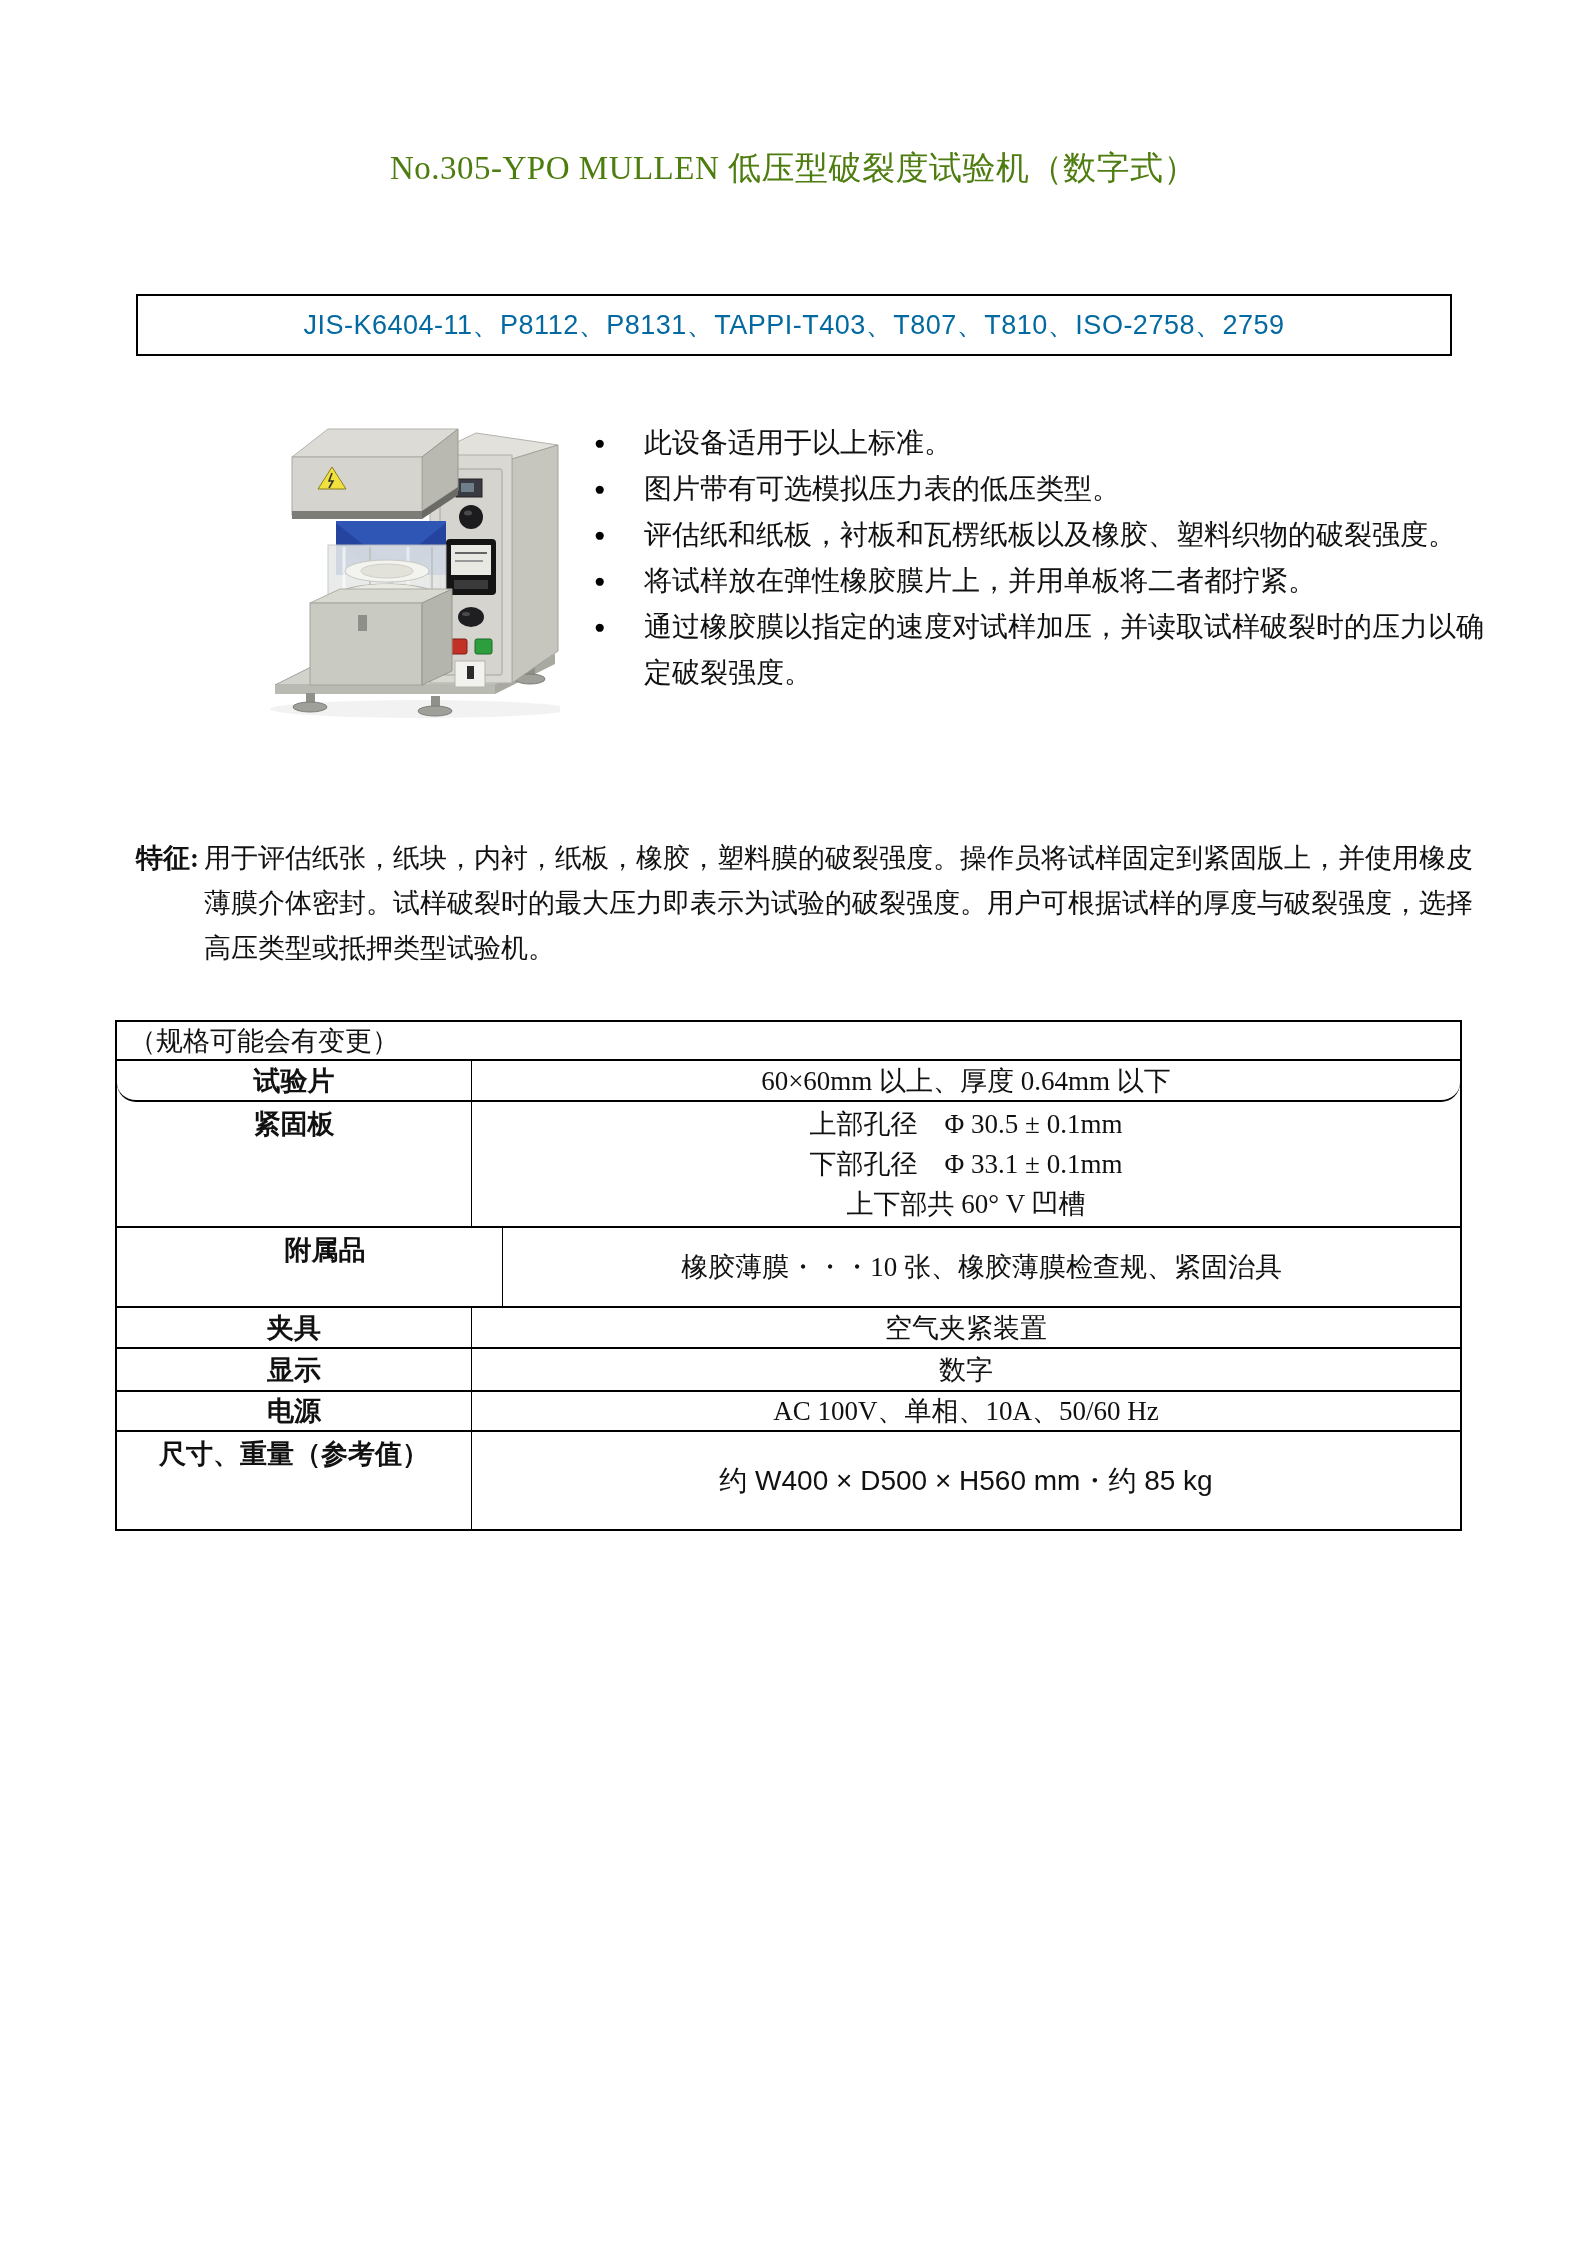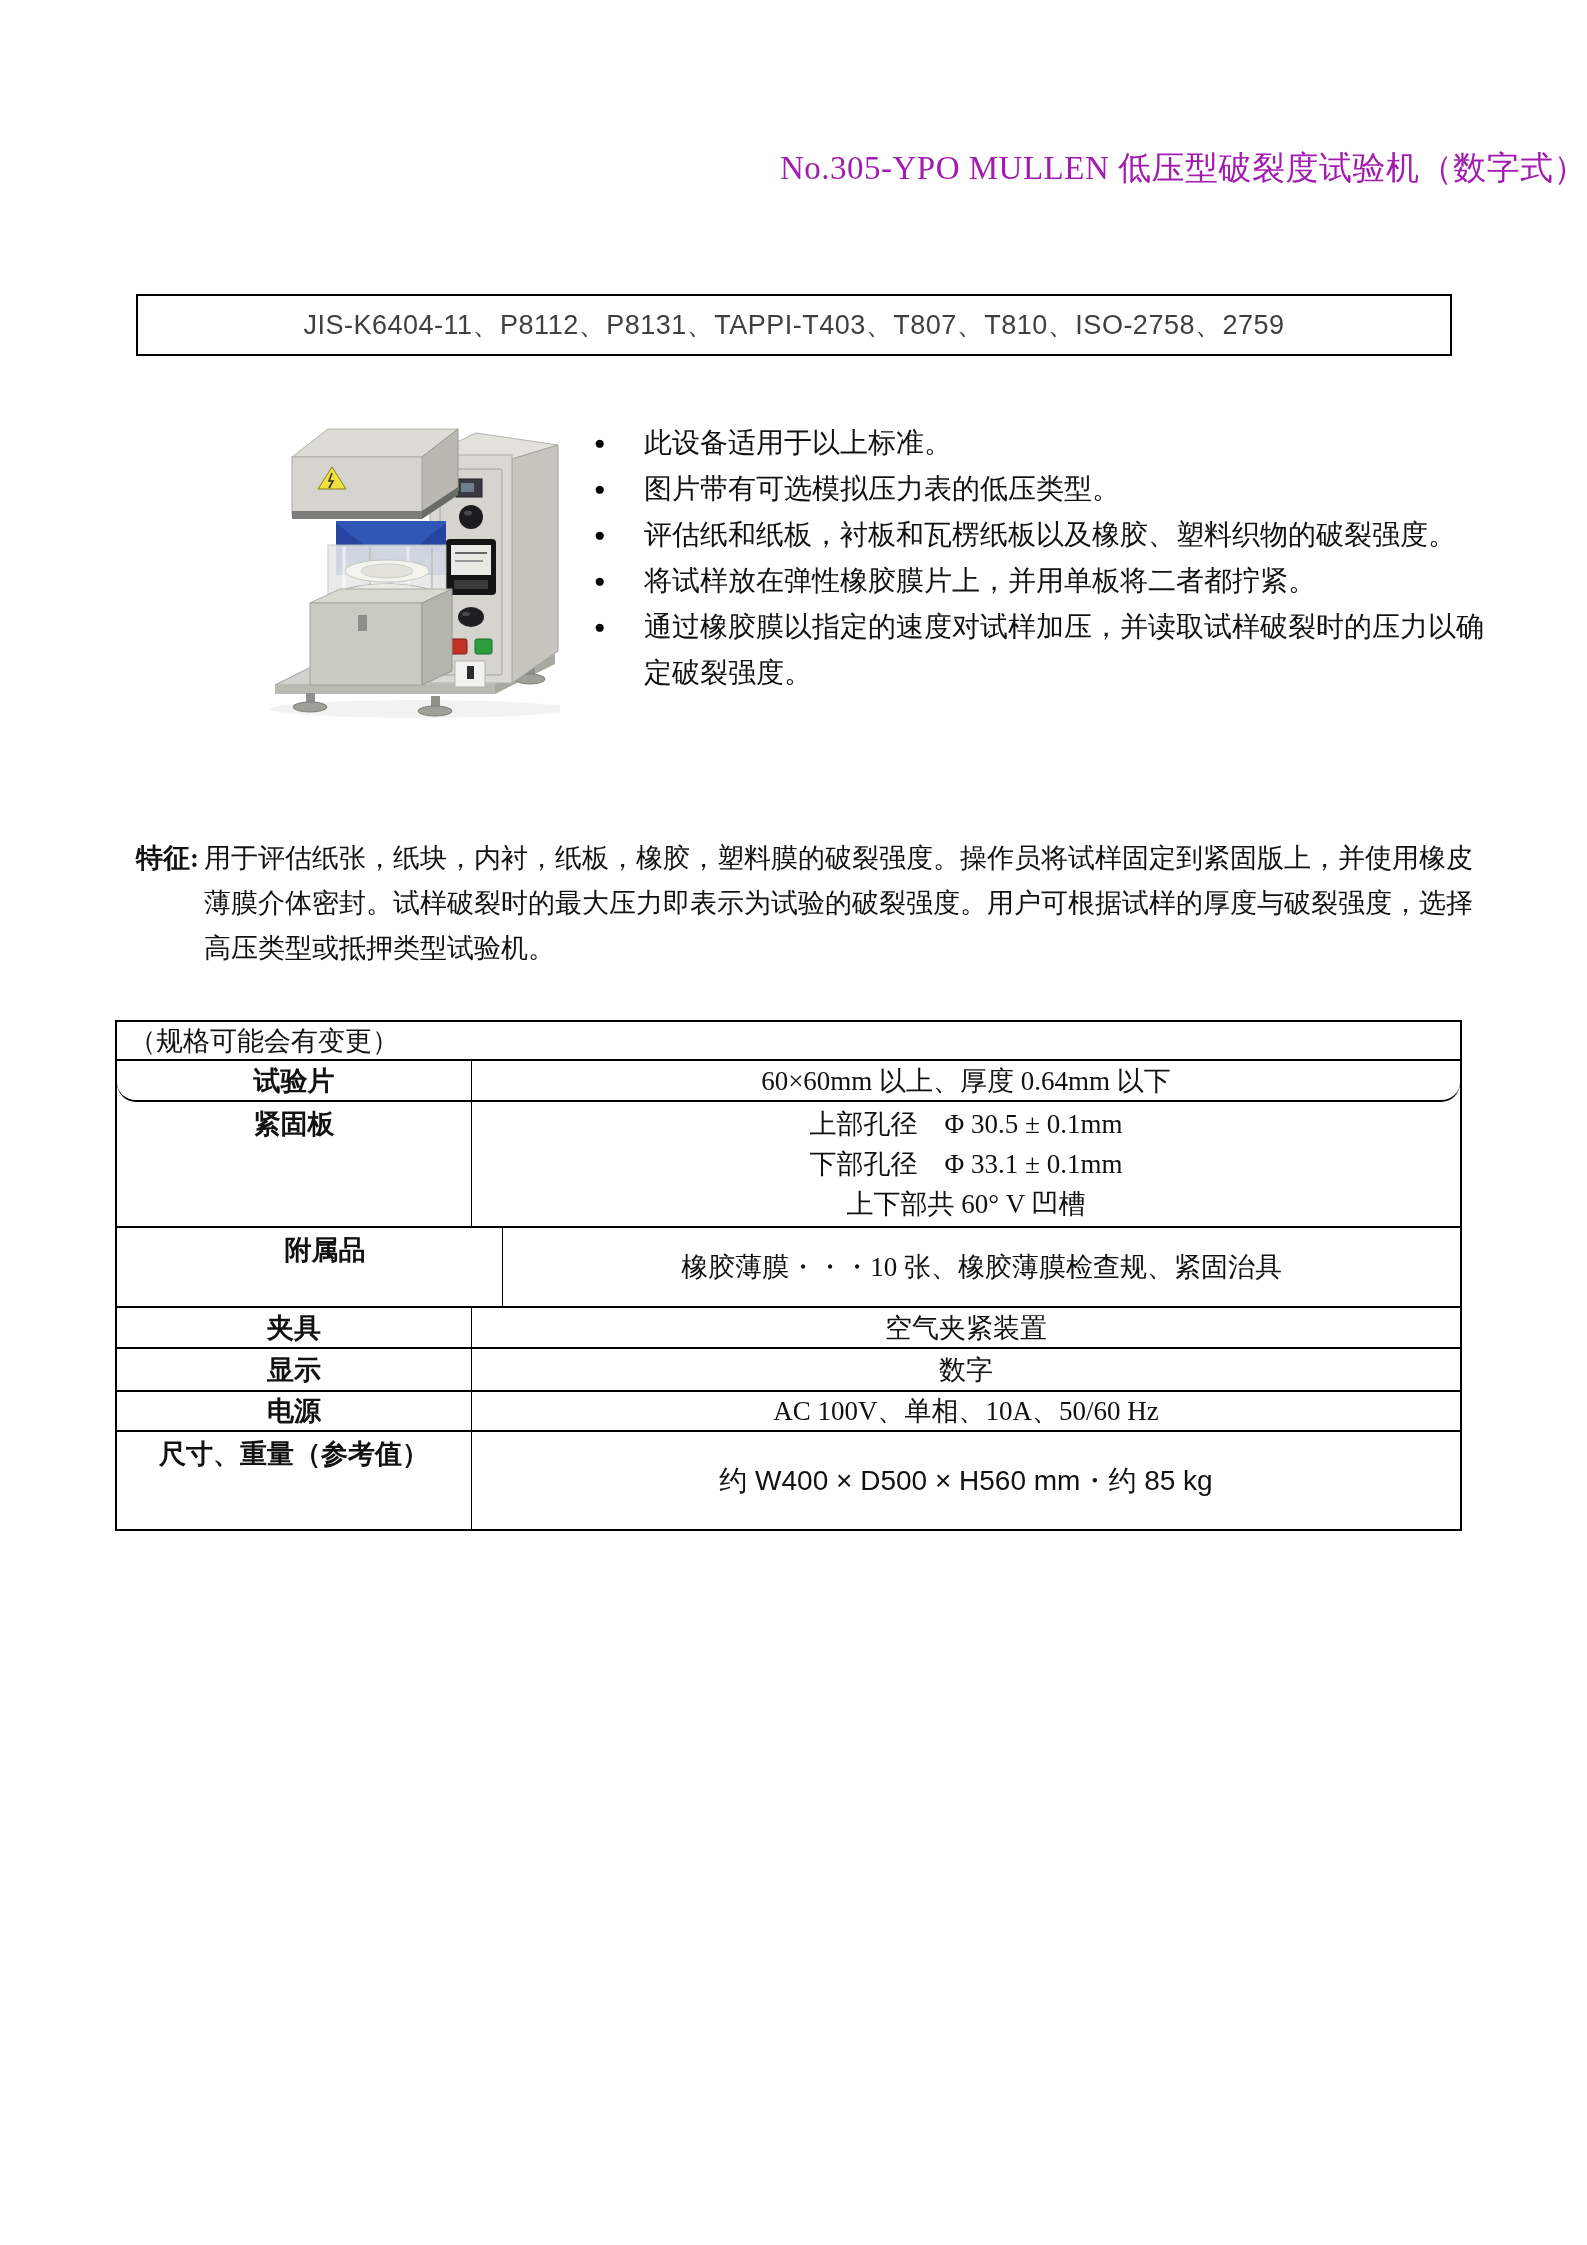--- a/index.html
+++ b/index.html
@@ -3,30 +3,30 @@
 <meta charset="utf-8">
 <style>
   html,body { margin:0; padding:0; background:#ffffff; }
   .page {
     position:relative; width:1587px; height:2245px; background:#ffffff;
     font-family:"Liberation Serif","DejaVu Serif",serif; color:#111;
     overflow:hidden;
   }
   .doc-title {
     position:absolute; top:146px; left:0; width:100%;
-    text-align:right; font-size:33px; letter-spacing:0.5px; color:#a21caf;
+    text-align:center; font-size:33px; letter-spacing:0.5px; color:#4d7c0f;
   }
   .standards-box {
     position:absolute; left:136px; top:294px; width:1316px; height:62px;
     border:2px solid #000; box-sizing:border-box;
     display:flex; align-items:center; justify-content:center;
   }
   .standards-text {
     font-family:"Liberation Sans","DejaVu Sans",sans-serif;
-    font-size:27px; color:#404040; letter-spacing:0.5px;
+    font-size:27px; color:#0369a1; letter-spacing:0.5px;
   }
   .figure { position:absolute; left:240px; top:393px; width:320px; height:334px; }
   .bullets {
     position:absolute; left:588px; top:420px; width:912px;
     list-style:none; margin:0; padding:0;
   }
   .bullet-item { display:flex; font-size:28px; line-height:46px; }
   .bullet-dot { flex:0 0 50px; font-size:19px; line-height:46px; padding-left:6px; color:#000; }
   .bullet-text { flex:1; }
   .features {

